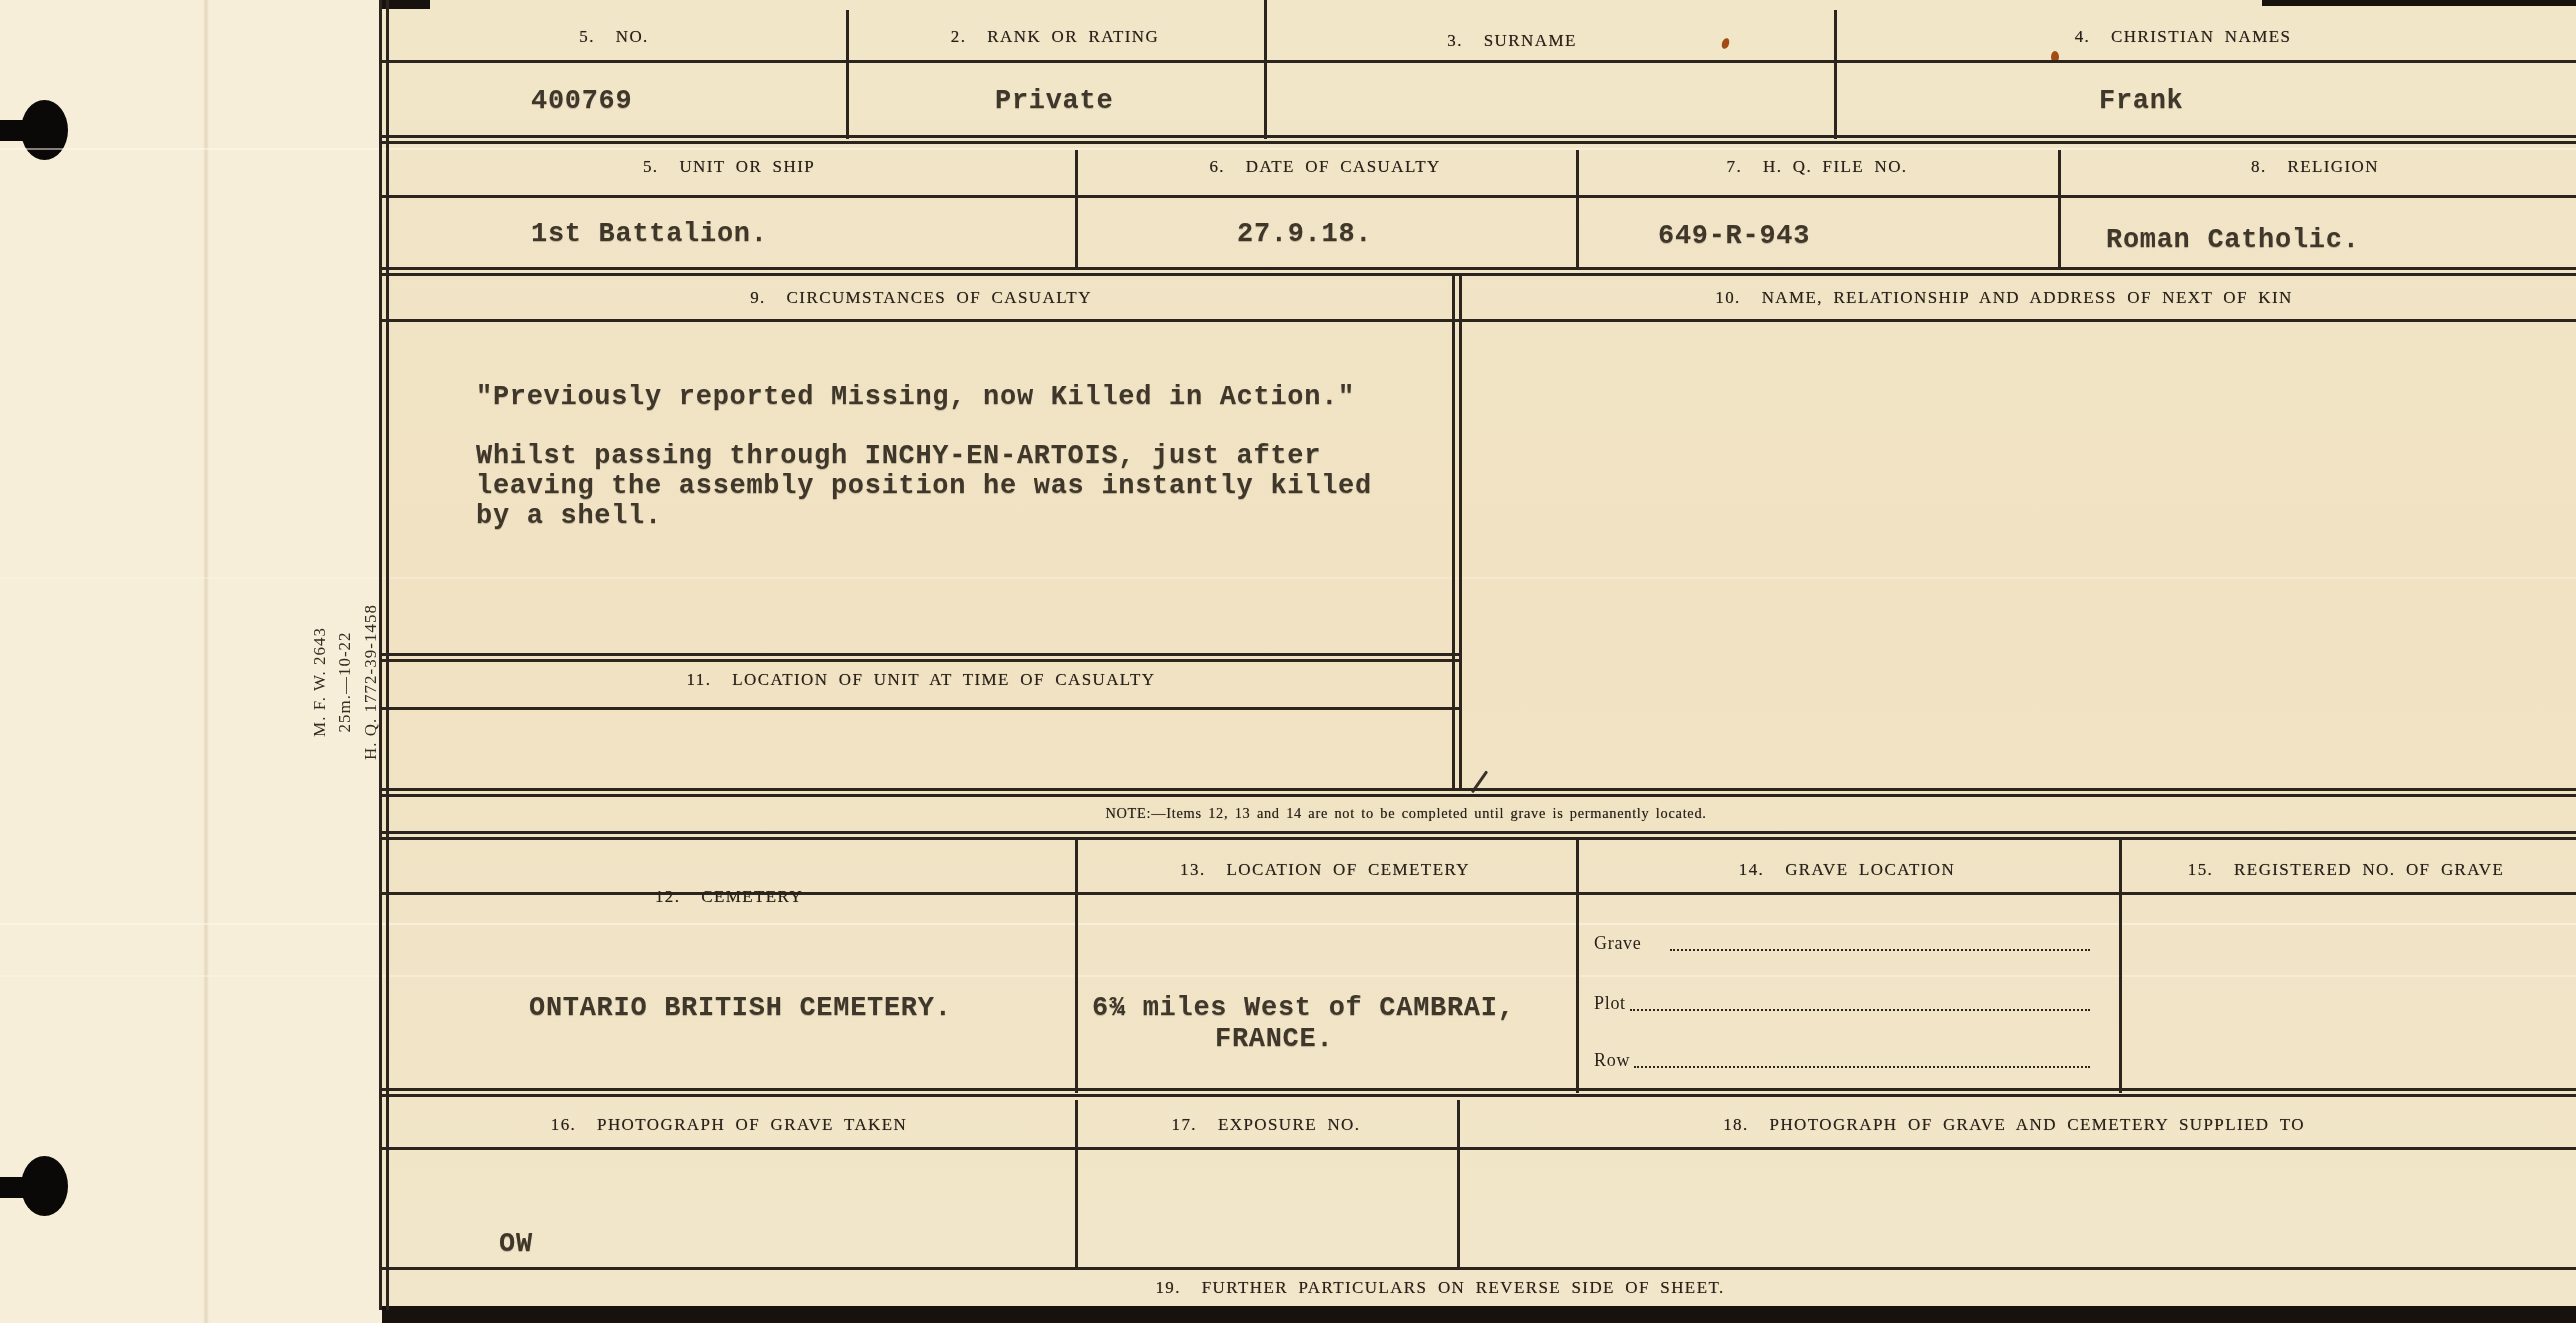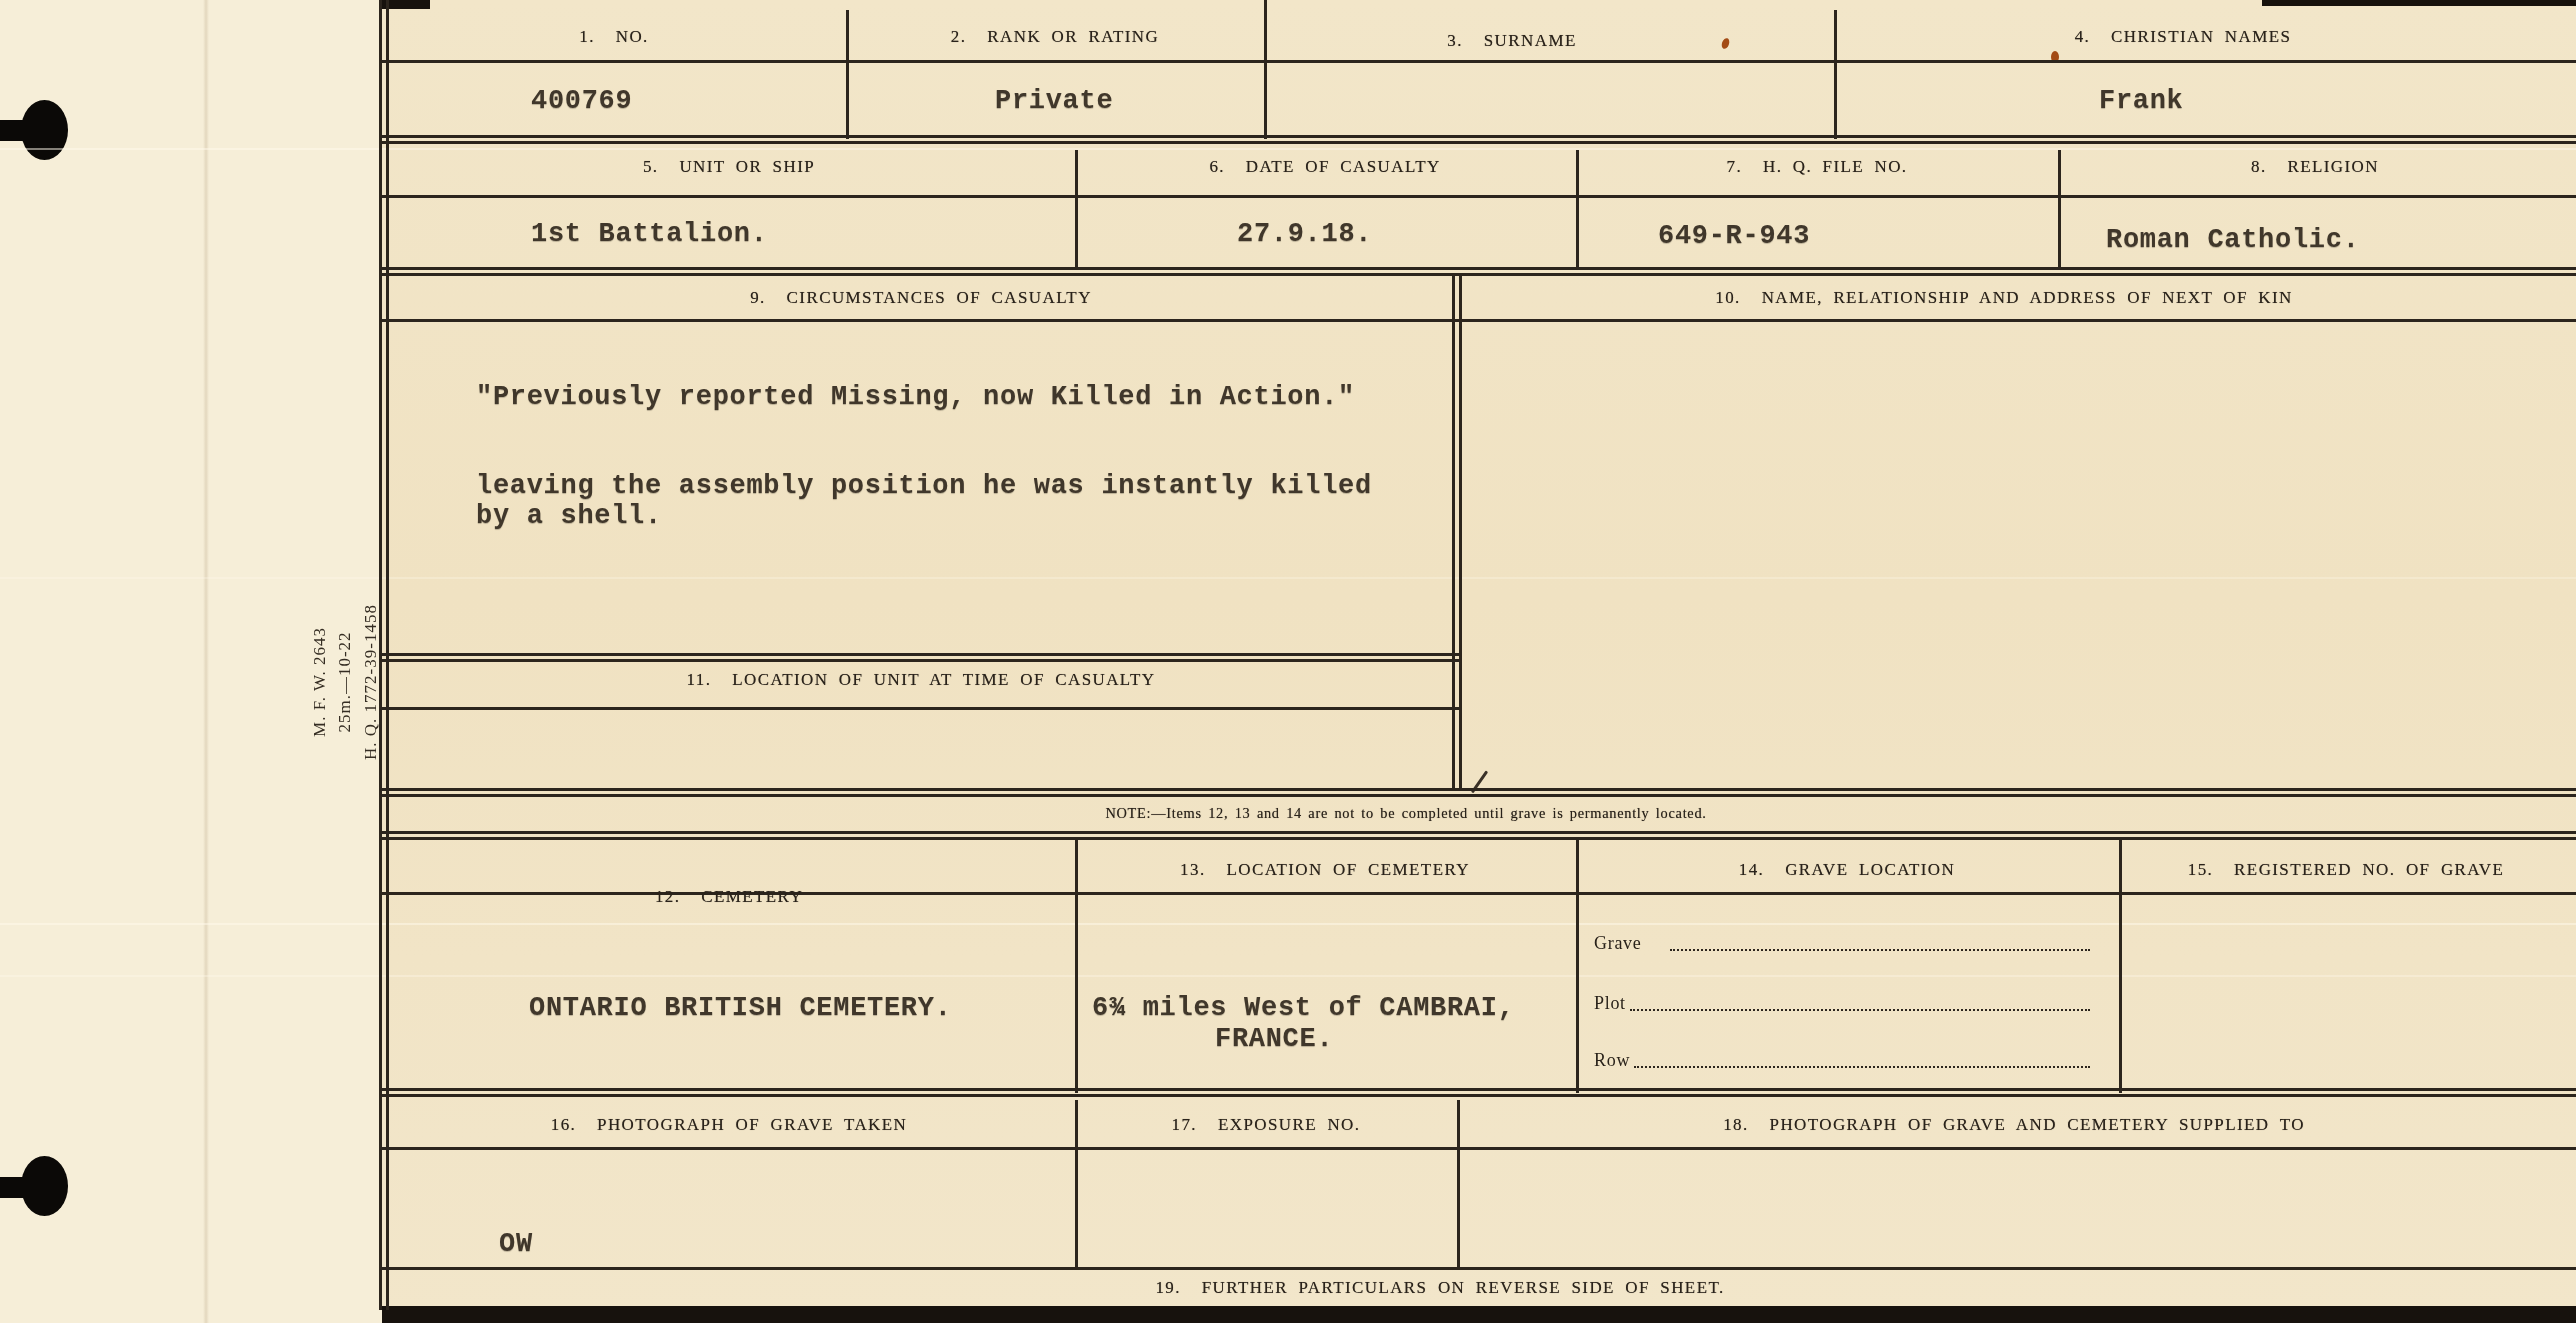--- a/index.html
+++ b/index.html
@@ -55,21 +55,21 @@
   <div class="fleck" style="left:2051px;top:51px;width:8.2px;height:12.4px;"></div>
   <div class="penmark" style="left:1478px;top:769px;"></div>
 
   <div class="vdbl" style="left:379px;top:0;height:1310px;"></div>
 
   <div class="vl" style="left:846px;top:9.6px;height:129px;"></div>
   <div class="vl" style="left:1264px;top:0;height:139px;"></div>
   <div class="vl" style="left:1834px;top:9.6px;height:129px;"></div>
   <div class="hl" style="left:382px;top:60px;width:2194px;"></div>
   <div class="dbl" style="left:382px;top:135px;width:2194px;"></div>
-  <div class="hdr c" style="left:614px;top:27.5px;">1.  NO.</div>
+  <div class="hdr c" style="left:614px;top:27.5px;">5.  NO.</div>
   <div class="hdr c" style="left:1055px;top:27.5px;">2.  RANK OR RATING</div>
   <div class="hdr c" style="left:1512px;top:32px;">3.  SURNAME</div>
   <div class="hdr c" style="left:2183px;top:27.5px;">4.  CHRISTIAN NAMES</div>
   <div class="typed" style="left:531px;top:88px;">400769</div>
   <div class="typed" style="left:995px;top:88px;">Private</div>
   <div class="typed" style="left:2099px;top:88px;">Frank</div>
 
   <div class="vl" style="left:1075px;top:150px;height:120px;"></div>
   <div class="vl" style="left:1576px;top:150px;height:120px;"></div>
   <div class="vl" style="left:2058px;top:150px;height:120px;"></div>
@@ -82,20 +82,21 @@
   <div class="typed" style="left:531px;top:221px;">1st Battalion.</div>
   <div class="typed" style="left:1237px;top:221px;">27.9.18.</div>
   <div class="typed" style="left:1658px;top:223px;">649-R-943</div>
   <div class="typed" style="left:2106px;top:227px;">Roman Catholic.</div>
 
   <div class="hl" style="left:382px;top:319px;width:2194px;"></div>
   <div class="vdbl" style="left:1452px;top:276px;height:514px;"></div>
   <div class="hdr c" style="left:921px;top:289px;">9.  CIRCUMSTANCES OF CASUALTY</div>
   <div class="hdr c" style="left:2004px;top:289px;">10.  NAME, RELATIONSHIP AND ADDRESS OF NEXT OF KIN</div>
   <div class="typed" style="left:476px;top:384px;">"Previously reported Missing, now Killed in Action."</div>
+  <div class="typed" style="left:476px;top:443px;">Whilst passing through INCHY-EN-ARTOIS, just after</div>
   <div class="typed" style="left:476px;top:473px;">leaving the assembly position he was instantly killed</div>
   <div class="typed" style="left:476px;top:503px;">by a shell.</div>
 
   <div class="dbl" style="left:382px;top:653px;width:1077px;"></div>
   <div class="hdr c" style="left:921px;top:671px;">11.  LOCATION OF UNIT AT TIME OF CASUALTY</div>
   <div class="hl" style="left:382px;top:707px;width:1077px;"></div>
 
   <div class="dbl" style="left:382px;top:788px;width:2194px;"></div>
   <div class="hdr small c" style="left:1406px;top:806px;">NOTE:—Items 12, 13 and 14 are not to be completed until grave is permanently located.</div>
   <div class="dbl" style="left:382px;top:831px;width:2194px;"></div>

